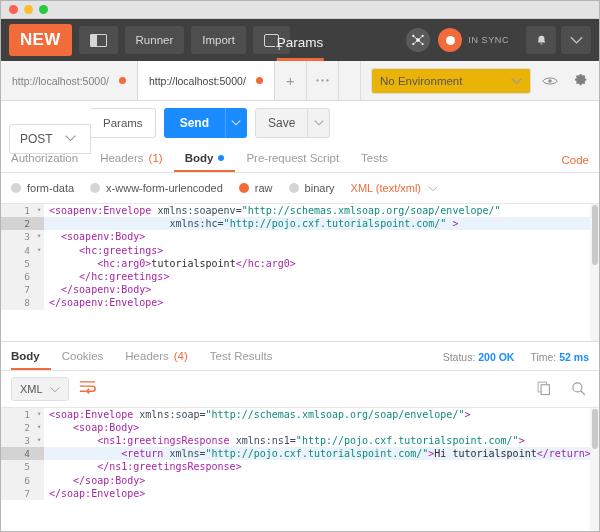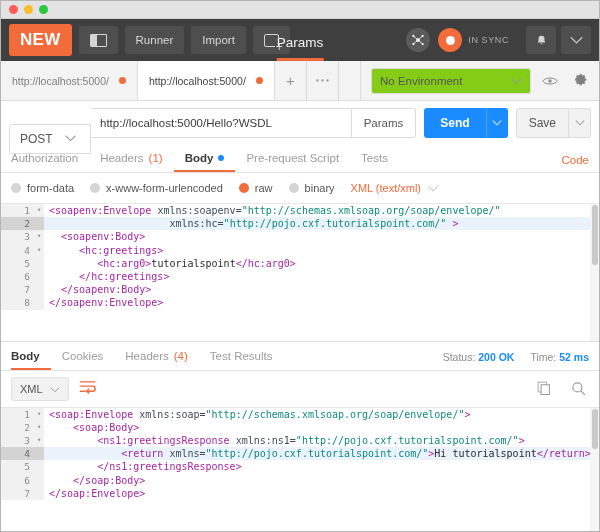--- a/index.html
+++ b/index.html
@@ -99,21 +99,21 @@
   }
   .req-tab.active { background: #fff; color: #444; }
   .req-tab .unsaved { width: 7px; height: 7px; border-radius: 50%; background: #f26b3a; margin-left: auto;}
   .tab-add, .tab-more {
     display: flex; align-items: center; justify-content: center;
     width: 32px; color: #9a9a9a; font-size: 15px; cursor: pointer;
     border-right: 1px solid #dcdcdc;
   }
   .tabstrip-right { margin-left: auto; display: flex; align-items: center; padding-right: 8px; gap: 8px; border-left: 1px solid #dcdcdc; padding-left: 10px;}
   .env-select {
-    background: #84cc16; border: 1px solid #dcdcdc; border-radius: 3px;
+    background: #eab308; border: 1px solid #dcdcdc; border-radius: 3px;
     height: 26px; width: 160px; display: flex; align-items: center;
     padding: 0 8px; font-size: 11.5px; color: #555; cursor: pointer;
   }
   .env-select .chev { margin-left: auto; color: #9a9a9a; }
   .icon-btn { width: 22px; height: 22px; display: flex; align-items: center; justify-content: center; color: #8d8d8d; cursor: pointer;}
 
   
   .urlrow {
     height: 44px; display: flex; align-items: center; padding: 0 8px;
     gap: 0; flex: 0 0 44px; background: #fff;
@@ -329,21 +329,20 @@
     </div>
   </div>
 
   <div class="urlrow">
     <div class="method">
       <span>POST</span>
       <svg width="11" height="7" viewBox="0 0 16 10">
           <path d="M1 1 L8 8 L15 1" stroke="#9a9a9a" stroke-width="1.6" fill="none"></path>
         </svg>
     </div>
-    <div class="url-input">http://localhost:5000/Hello?WSDL</div>
     <div class="params-btn">Params</div>
     <div class="send-wrap">
       <div class="send-btn">Send</div>
       <div class="send-caret">
         <svg width="10" height="6" viewBox="0 0 16 10">
             <path d="M1 1 L8 8 L15 1" stroke="#d2e8ff" stroke-width="1.8" fill="none"></path>
           </svg>
       </div>
     </div>
     <div class="save-wrap">

